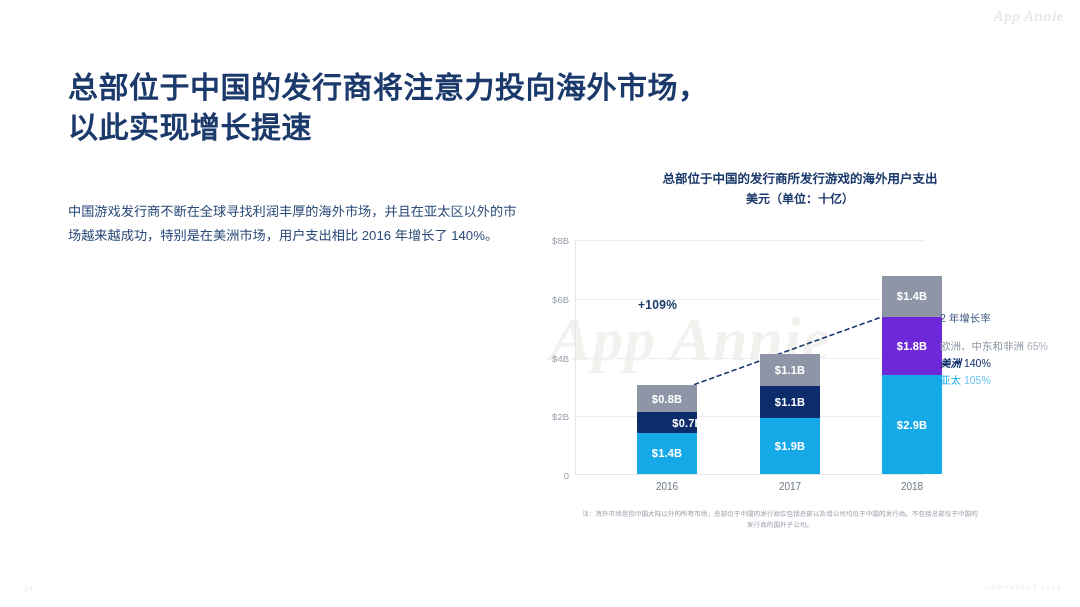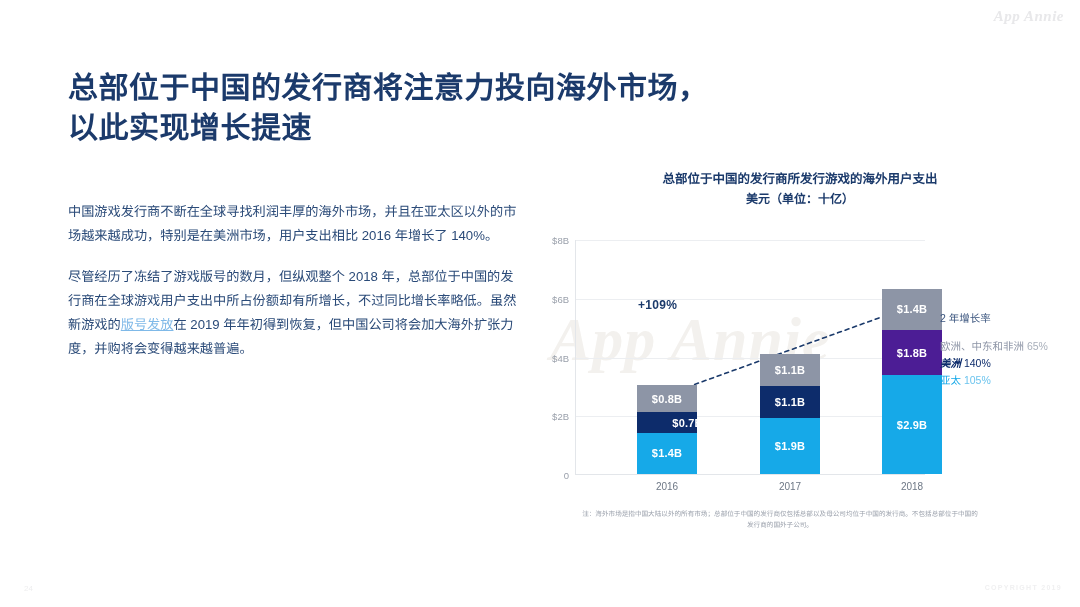--- a/index.html
+++ b/index.html
@@ -145,21 +145,20 @@
 
 <div id="brand-logo">App Annie</div>
 
 <h1 id="headline">
   <span class="ln">总部位于中国的发行商将注意力投向海外市场，</span>
   <span class="ln">以此实现增长提速</span>
 </h1>
 
 <div id="body-copy">
   <p>中国游戏发行商不断在全球寻找利润丰厚的海外市场，并且在亚太区以外的市场越来越成功，特别是在美洲市场，用户支出相比 2016 年增长了 140%。</p>
-  <p><span>尽管经历了冻结了游戏版号的数月，但纵观整个 2018 年，总部位于中国的发行商在全球游戏用户支出中所占份额却有所增长，不过同比增长率略低。虽然新游戏的</span><a class="inline-link" href="#">版号发放</a><span>在 2019 年年初得到恢复，但中国公司将会加大海外扩张力度，并购将会变得越来越普遍。</span></p>
 </div>
 
 <div id="chart-block">
 
   <div id="chart-title">总部位于中国的发行商所发行游戏的海外用户支出</div>
   <div id="chart-subtitle">美元（单位：十亿）</div>
 
   <div id="plot-wrap">
     <div id="watermark">App Annie</div>
 
@@ -186,21 +185,21 @@
           <div class="x-label">2016</div>
         </div>
         <div class="bar-col" style="left: 184px; width: 60px;">
           <div class="seg emea" style="height: 32.3125px; background: rgb(141, 149, 166);">$1.1B</div>
           <div class="seg amer" style="height: 32.3125px; background: rgb(13, 44, 107);">$1.1B</div>
           <div class="seg apac" style="height: 55.8125px; background: rgb(22, 169, 232);">$1.9B</div>
           <div class="x-label">2017</div>
         </div>
         <div class="bar-col" style="left: 306px; width: 60px;">
           <div class="seg emea" style="height: 41.125px; background: rgb(141, 149, 166);">$1.4B</div>
-          <div class="seg amer" style="height: 45px; background: #4c1d95;">$1.8B</div>
+          <div class="seg amer" style="height: 58px; background: #6d28d9;">$1.8B</div>
           <div class="seg apac" style="height: 99px; background: rgb(22, 169, 232);">$2.9B</div>
           <div class="x-label">2018</div>
         </div>
       </div>
 
     <div id="growth-label">+109%</div>
   </div>
 
   <div id="legend">
     <div id="legend-title">2 年增长率</div>

